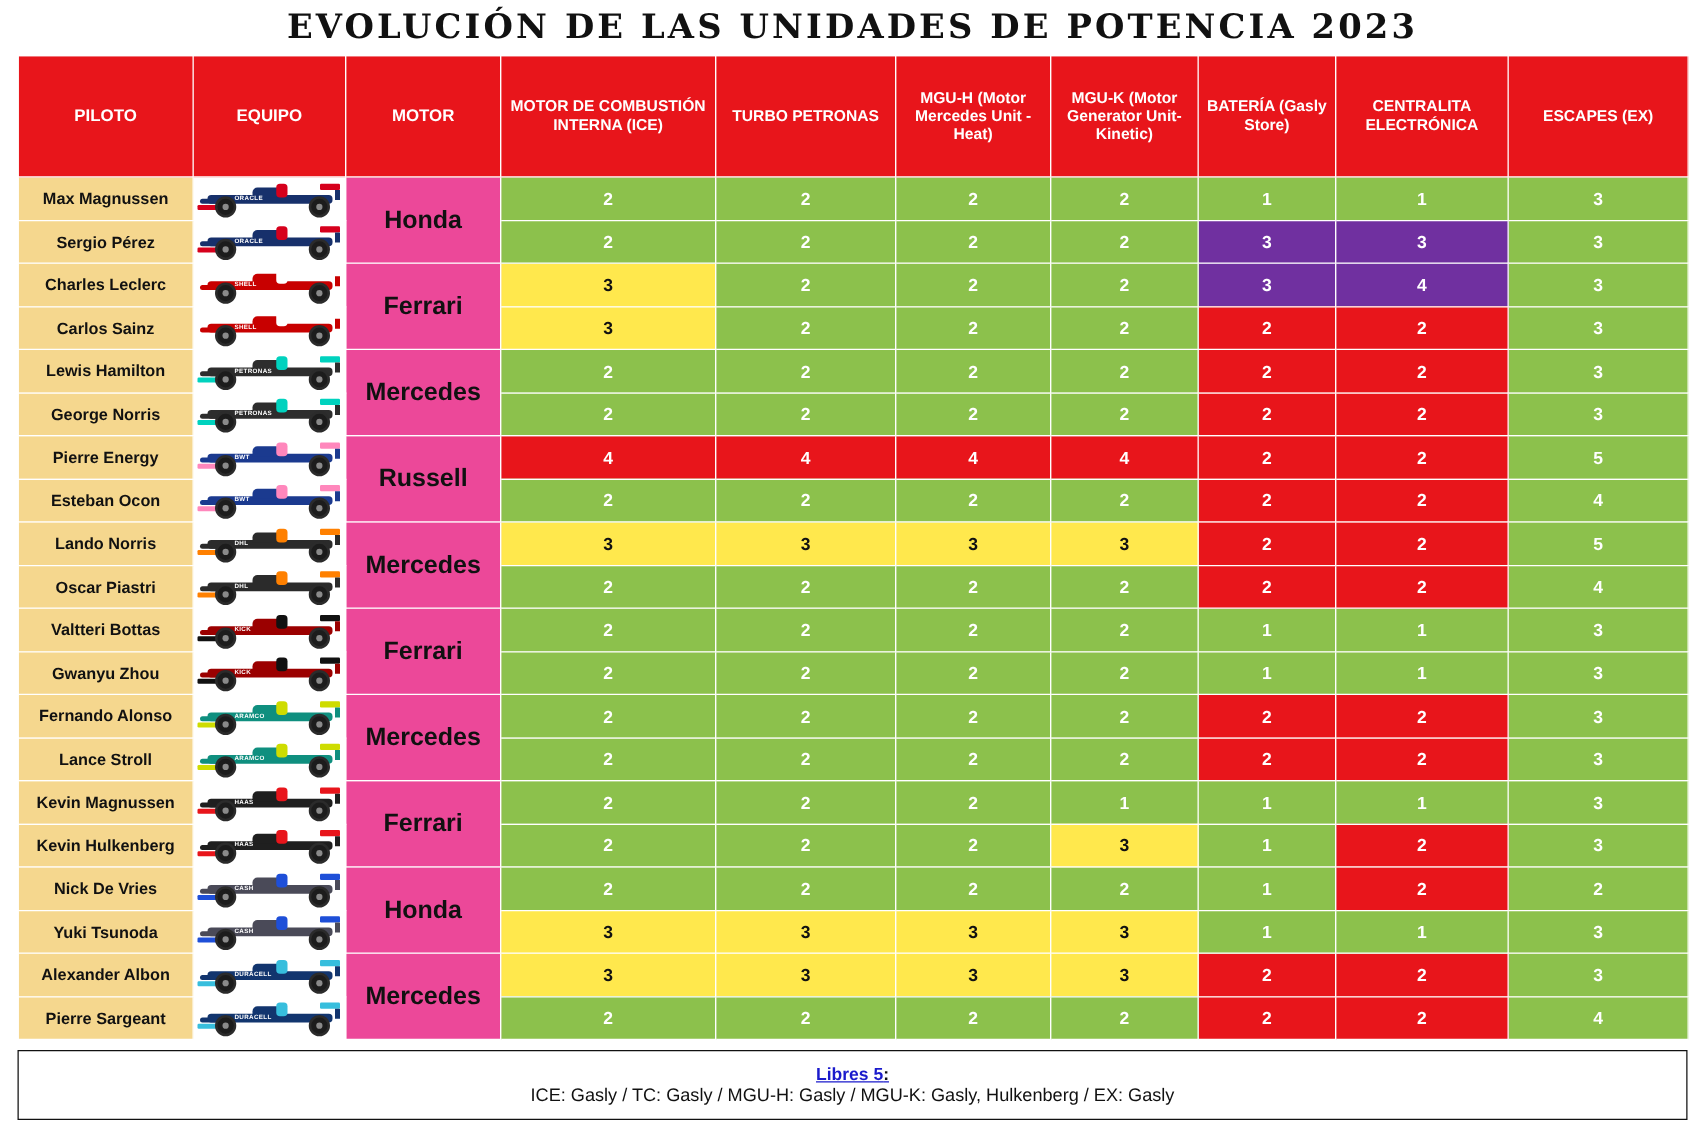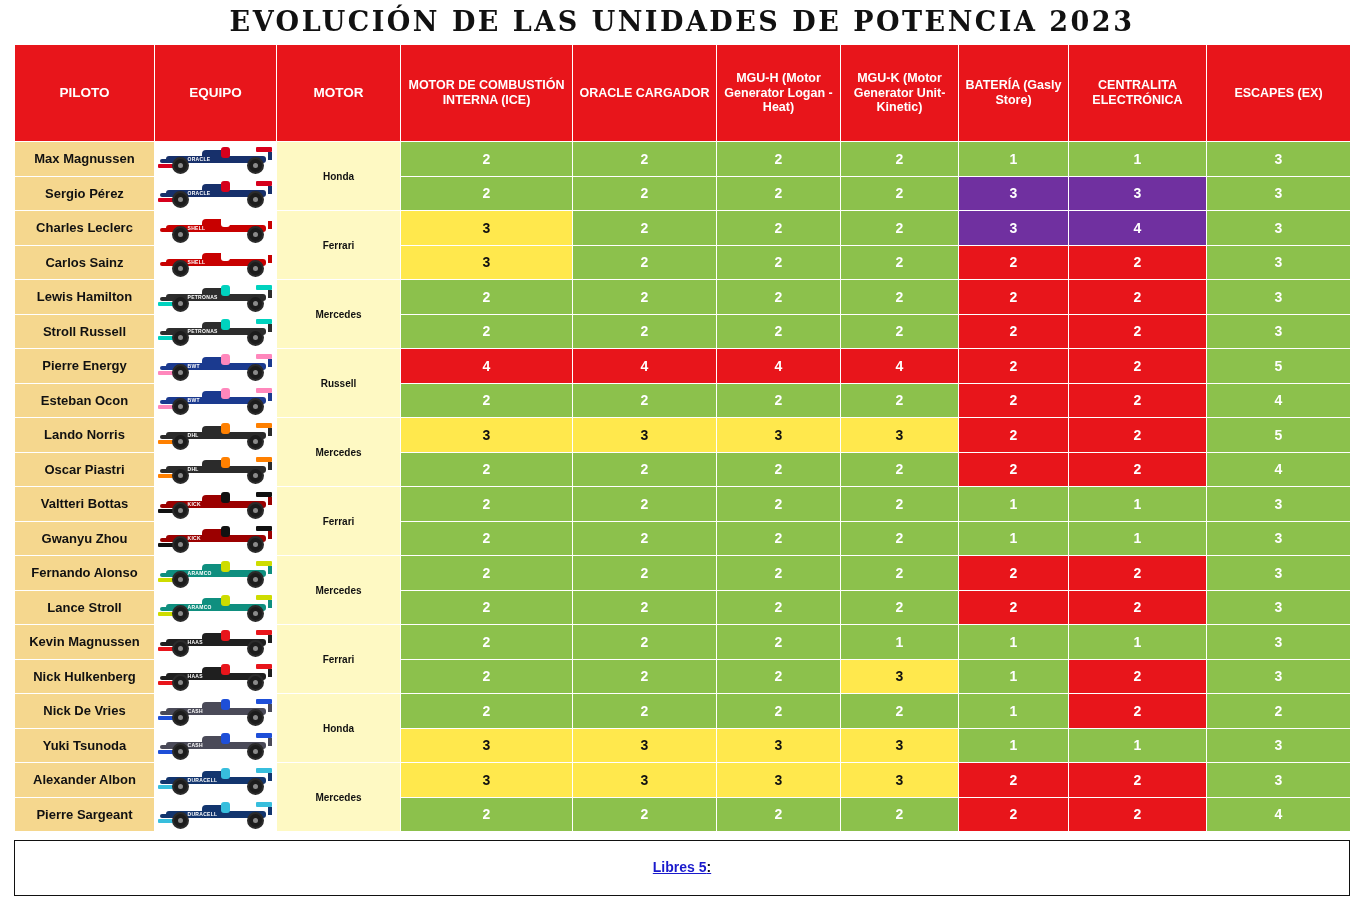--- a/index.html
+++ b/index.html
@@ -56,24 +56,24 @@
     font-size: 13px;
     height: 33.5px;
     white-space: nowrap;
   }
   td.car {
     background: #ffffff;
     padding: 0;
     height: 33.5px;
   }
   td.engine {
-    background: #fef9c3;
+    background: #ec4899;
     color: #111111;
     font-weight: bold;
-    font-size: 10px;
+    font-size: 20px;
   }
   td.val {
     color: #ffffff;
     font-weight: bold;
     font-size: 14px;
     height: 33.5px;
   }
   td.val.green  { background: #8cc14c; }
   td.val.yellow { background: #ffe84d; color: #111111; }
   td.val.red    { background: #e8151b; }
@@ -213,22 +213,22 @@
     <col style="width:110px">
     <col style="width:138px">
     <col style="width:144px">
   </colgroup>
   <thead>
     <tr>
       <th class="big">PILOTO</th>
       <th class="big">EQUIPO</th>
       <th class="big">MOTOR</th>
       <th>MOTOR DE COMBUSTIÓN INTERNA (ICE)</th>
-      <th>ORACLE CARGADOR</th>
-      <th>MGU-H (Motor Generator Logan -Heat)</th>
+      <th>TURBO PETRONAS</th>
+      <th>MGU-H (Motor Mercedes Unit -Heat)</th>
       <th>MGU-K (Motor Generator Unit-Kinetic)</th>
       <th>BATERÍA (Gasly Store)</th>
       <th>CENTRALITA ELECTRÓNICA</th>
       <th>ESCAPES (EX)</th>
     </tr>
   </thead>
   <tbody id="table-body">
       <tr>
         <td class="driver">Max Magnussen</td>
         <td class="car">
@@ -366,21 +366,21 @@
         <td class="engine" rowspan="2">Mercedes</td>
         <td class="val green">2</td>
         <td class="val green">2</td>
         <td class="val green">2</td>
         <td class="val green">2</td>
         <td class="val red">2</td>
         <td class="val red">2</td>
         <td class="val green">3</td>
       </tr>
       <tr>
-        <td class="driver">Stroll Russell</td>
+        <td class="driver">George Norris</td>
         <td class="car">
           <div class="carwrap">
             <div class="car-frontwing" style="background:#00d2be"></div>
             <div class="car-nose" style="background:#2d2d2d"></div>
             <div class="car-body" style="background:#2d2d2d"></div>
             <div class="car-cockpit" style="background:#2d2d2d"></div>
             <div class="car-airbox" style="background:#00d2be"></div>
             <div class="car-rearwing" style="background:#00d2be"></div>
             <div class="car-rearwing2" style="background:#2d2d2d"></div>
             <div class="car-wheel front">
@@ -651,21 +651,21 @@
         <td class="engine" rowspan="2">Ferrari</td>
         <td class="val green">2</td>
         <td class="val green">2</td>
         <td class="val green">2</td>
         <td class="val green">1</td>
         <td class="val green">1</td>
         <td class="val green">1</td>
         <td class="val green">3</td>
       </tr>
       <tr>
-        <td class="driver">Nick Hulkenberg</td>
+        <td class="driver">Kevin Hulkenberg</td>
         <td class="car">
           <div class="carwrap">
             <div class="car-frontwing" style="background:#e8151b"></div>
             <div class="car-nose" style="background:#1f1f1f"></div>
             <div class="car-body" style="background:#1f1f1f"></div>
             <div class="car-cockpit" style="background:#1f1f1f"></div>
             <div class="car-airbox" style="background:#e8151b"></div>
             <div class="car-rearwing" style="background:#e8151b"></div>
             <div class="car-rearwing2" style="background:#1f1f1f"></div>
             <div class="car-wheel front">
@@ -799,13 +799,14 @@
         <td class="val red">2</td>
         <td class="val green">4</td>
       </tr>
     </tbody>
 </table>
 
 <div class="footnote">
   <div class="ftitle">
     <span>Libres 5</span><span class="colon">:</span>
   </div>
+  <div class="fline">ICE: Gasly / TC: Gasly / MGU-H: Gasly / MGU-K: Gasly, Hulkenberg / EX: Gasly</div>
 </div>
 
 </body></html>

